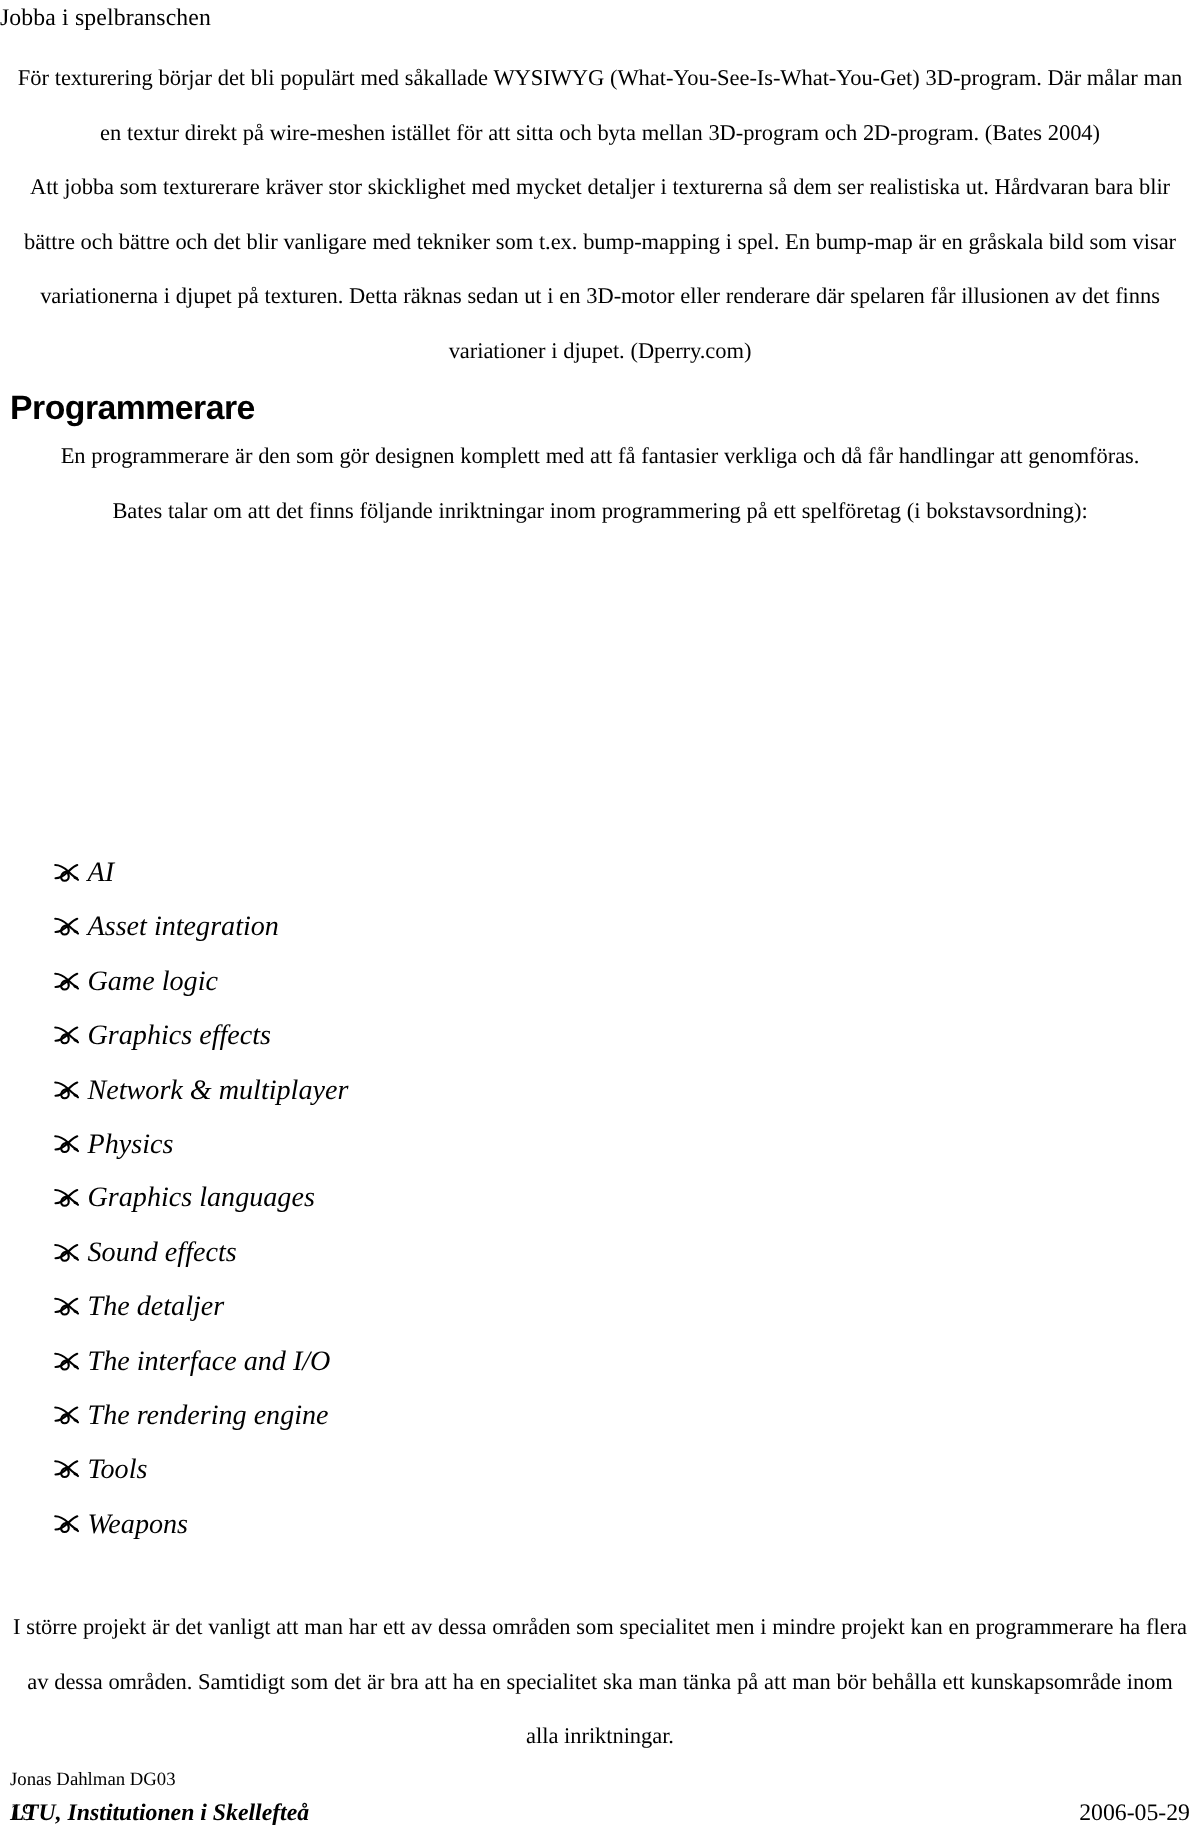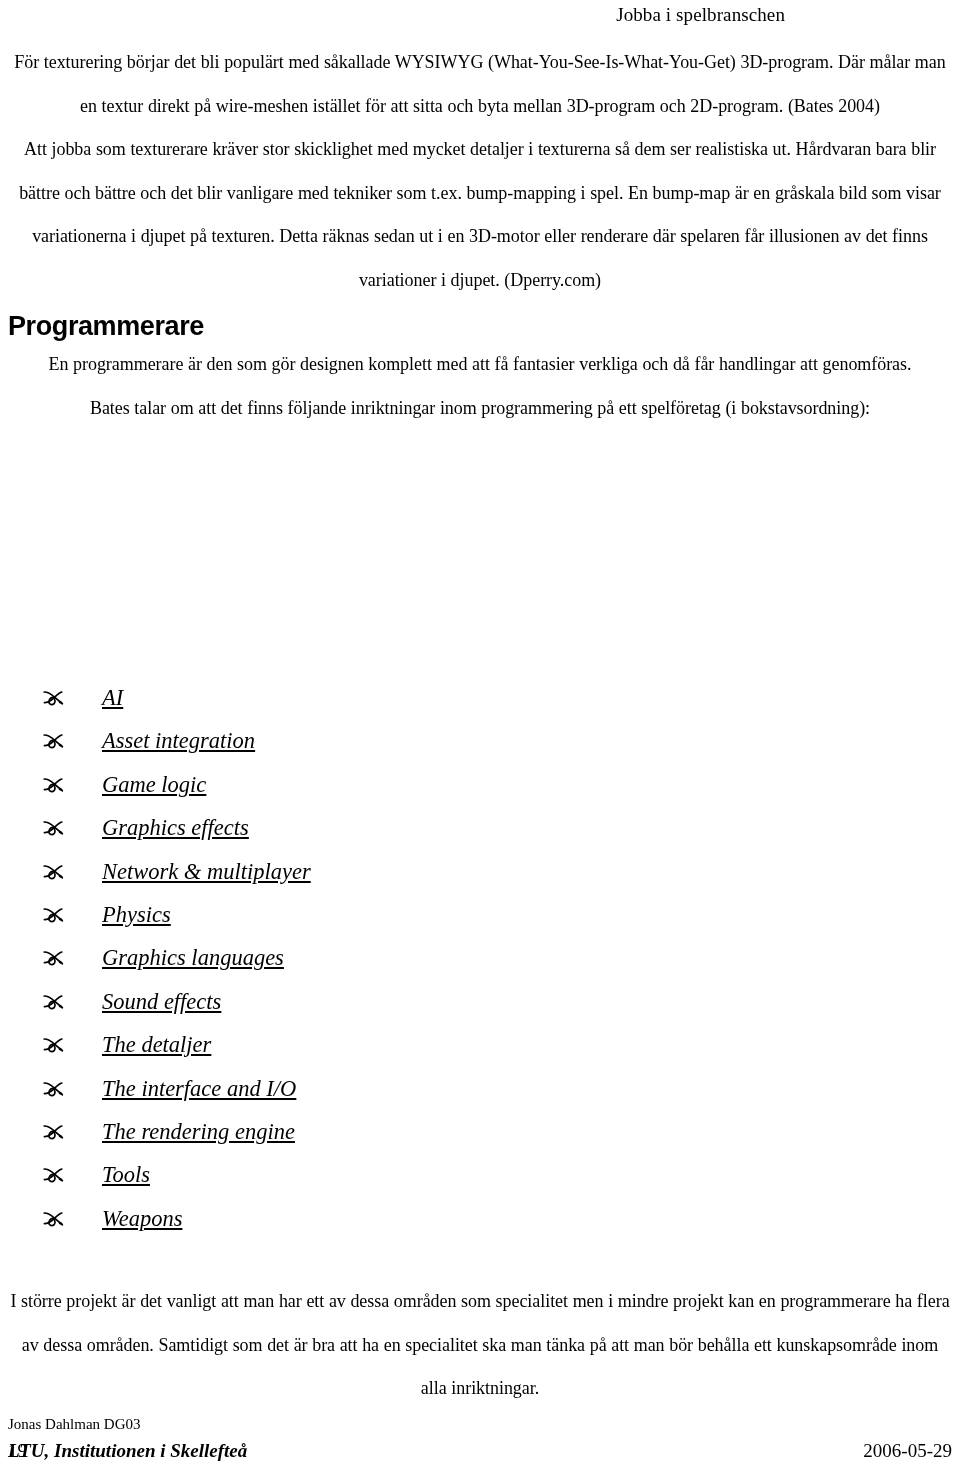--- a/index.html
+++ b/index.html
@@ -17,23 +17,23 @@
     color: #000000;
     font-family: "Liberation Serif", "DejaVu Serif", serif;
     overflow: hidden;
     box-sizing: border-box;
   }
 
   
   .doc-header {
     position: absolute;
     top: 2px;
-    left: 13px;
+    left: 0;
     width: 772px;
-    text-align: right;
+    text-align: left;
     font-size: 19px;
     line-height: 26px;
     letter-spacing: 0.1px;
   }
 
   
   .body-block {
     position: absolute;
     left: 8px;
     top: 41px;
@@ -71,26 +71,25 @@
     position: absolute;
     left: 0;
     top: 676px;
     width: 944px;
   }
 
   ul.bullet-list li {
     position: relative;
     height: 43.4px;
     line-height: 43.4px;
-    padding-left: 102px;
+    padding-left: 70px;
     font-size: 22.5px;
     font-style: italic;
     font-family: "Liberation Serif", "DejaVu Serif", serif;
     white-space: nowrap;
-    text-decoration: underline;
   }
 
   ul.bullet-list li .bullet-glyph {
     position: absolute;
     left: 42px;
     top: 0;
     width: 26px;
     height: 43.4px;
     line-height: 43.4px;
     font-size: 20px;

